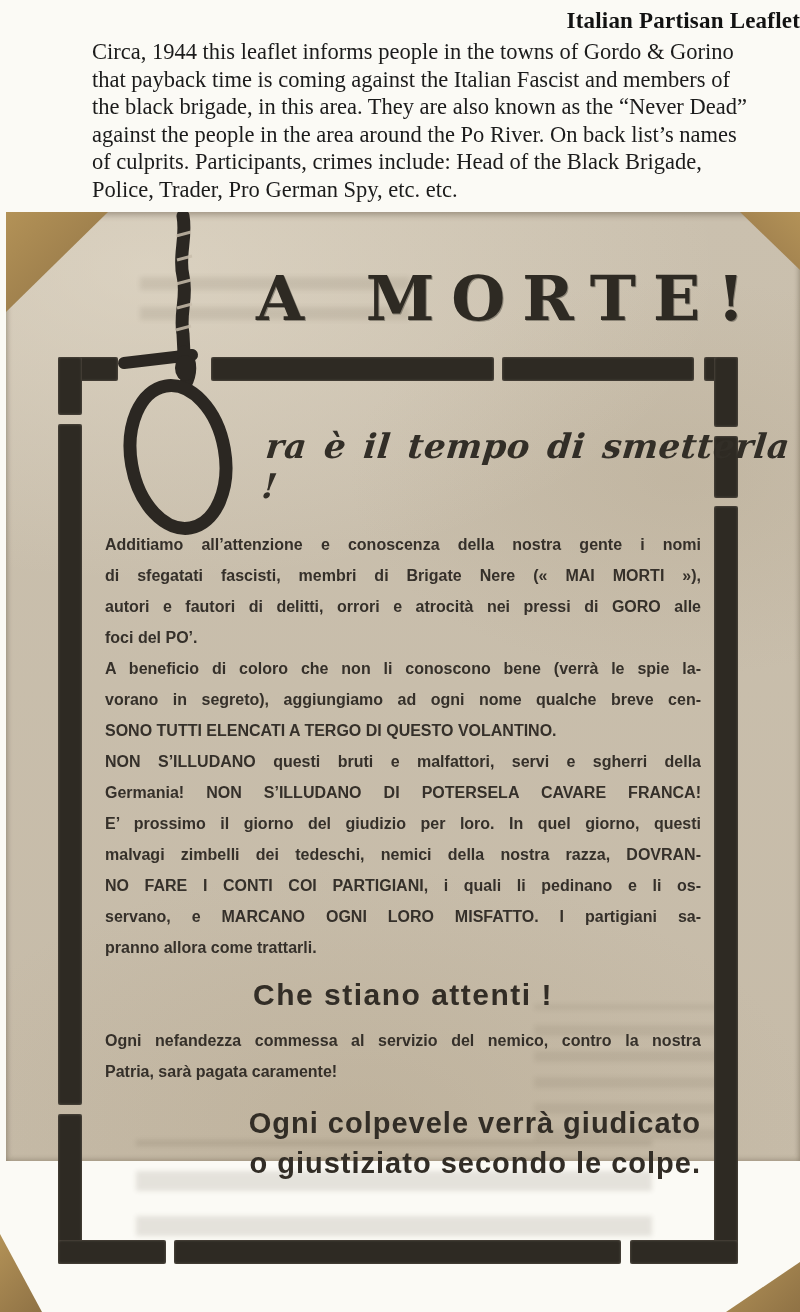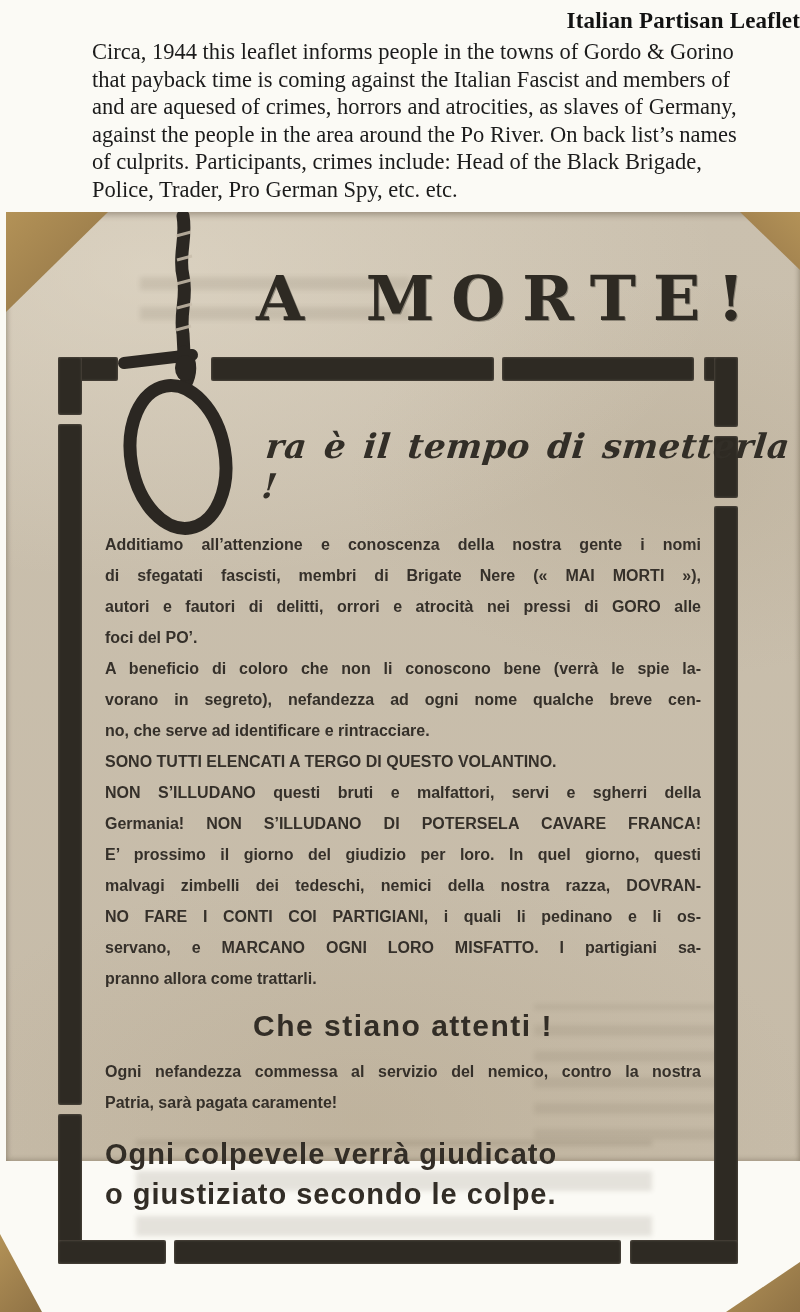--- a/index.html
+++ b/index.html
@@ -71,32 +71,32 @@
     position:absolute;left:99px;top:317px;width:596px;z-index:3;
     font-family:"Liberation Sans", sans-serif;font-weight:700;
     font-size:16px;color:#35302a;
   }
   .bl{line-height:31px;height:31px;text-align:justify;text-align-last:justify;}
   .bl.last{text-align-last:left;}
   .subhead{
     font-size:30px;line-height:36px;margin:14px 0 12px 0;text-align:center;
     letter-spacing:1.5px;color:#322d26;
   }
-  .closing{margin-top:16px;text-align:left;font-size:29px;line-height:40px;letter-spacing:1px;color:#322d26;}
+  .closing{margin-top:16px;text-align:right;font-size:29px;line-height:40px;letter-spacing:1px;color:#322d26;}
   
   .noose{position:absolute;left:82px;top:0;z-index:4;}
 </style>
 </head>
 <body>
 
 <div class="header">
   <div class="doc-title">Italian Partisan Leaflet</div>
   <div class="desc-line">Circa, 1944 this leaflet informs people in the towns of  Gordo &amp; Gorino</div>
   <div class="desc-line">that payback time is coming against  the Italian Fascist and members of</div>
-  <div class="desc-line">and are aquesed of crimes, horrors and atrocities, as slaves of Germany,</div>
+  <div class="desc-line">the black brigade, in this area.  They are also known as the “Never Dead”</div>
   <div class="desc-line">against the people in the area around the Po River.  On back list’s names</div>
   <div class="desc-line">of culprits.  Participants,  crimes  include: Head of the Black Brigade,</div>
   <div class="desc-line">Police,  Trader,  Pro German Spy,  etc. etc.</div>
 </div>
 
 <div class="leaflet">
 
   <div class="ghost g1"></div>
   <div class="ghost g2"></div>
   <div class="ghost g3"></div>
@@ -139,22 +139,21 @@
 
   <div class="script-line">ra è il tempo di smetterla !</div>
 
   <div class="body-copy">
     <div class="bl">Additiamo all’attenzione e conoscenza della nostra gente i nomi</div>
     <div class="bl">di sfegatati fascisti, membri di Brigate Nere (« MAI MORTI »),</div>
     <div class="bl">autori e fautori di delitti, orrori e atrocità nei pressi di GORO alle</div>
     <div class="bl last">foci del PO’.</div>
 
     <div class="bl">A beneficio di coloro che non li conoscono bene (verrà le spie la-</div>
-    <div class="bl">vorano in segreto), nefandezza ad ogni nome qualche breve cen-</div>
-    <div class="bl last">no, che serve ad identificare e rintracciare.</div>
+    <div class="bl">vorano in segreto), aggiungiamo ad ogni nome qualche breve cen-</div>
 
     <div class="bl last">SONO TUTTI ELENCATI A TERGO DI QUESTO VOLANTINO.</div>
 
     <div class="bl">NON S’ILLUDANO questi bruti e malfattori, servi e sgherri della</div>
     <div class="bl">Germania! NON S’ILLUDANO DI POTERSELA CAVARE FRANCA!</div>
     <div class="bl">E’ prossimo il giorno del giudizio per loro. In quel giorno, questi</div>
     <div class="bl">malvagi zimbelli dei tedeschi, nemici della nostra razza, DOVRAN-</div>
     <div class="bl">NO FARE I CONTI COI PARTIGIANI, i quali li pedinano e li os-</div>
     <div class="bl">servano, e MARCANO OGNI LORO MISFATTO. I partigiani sa-</div>
     <div class="bl last">pranno allora come trattarli.</div>

